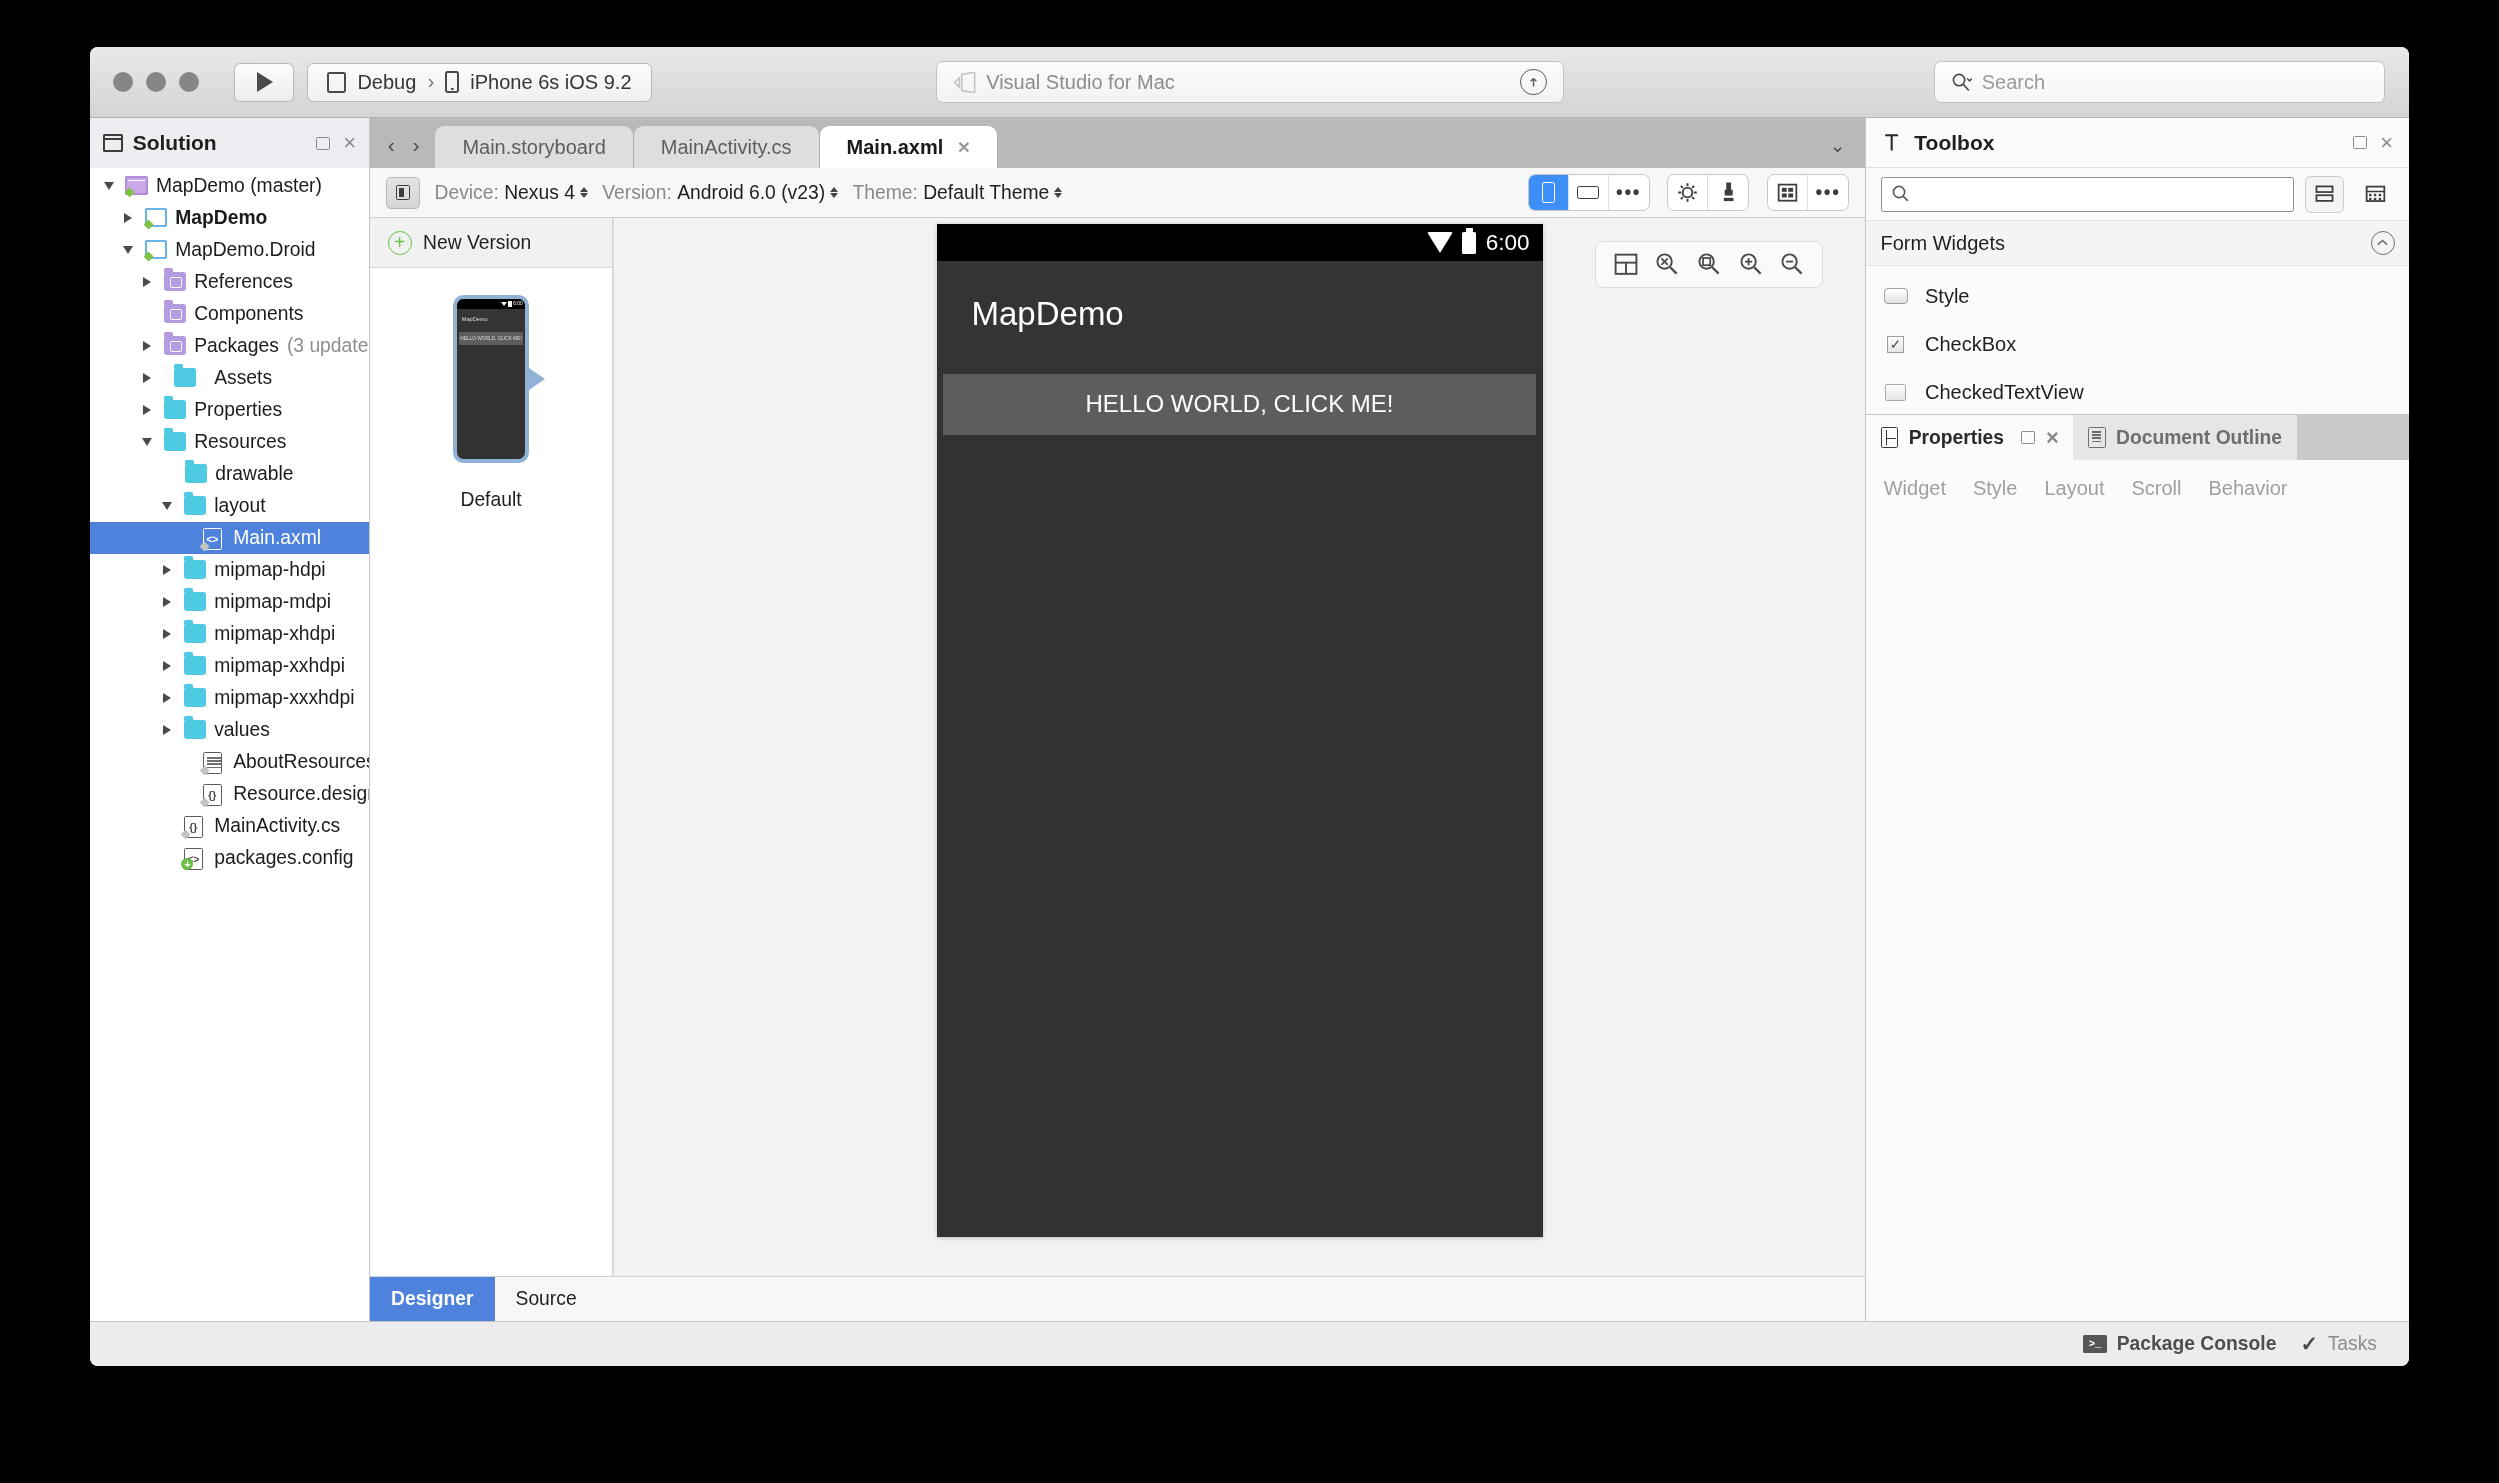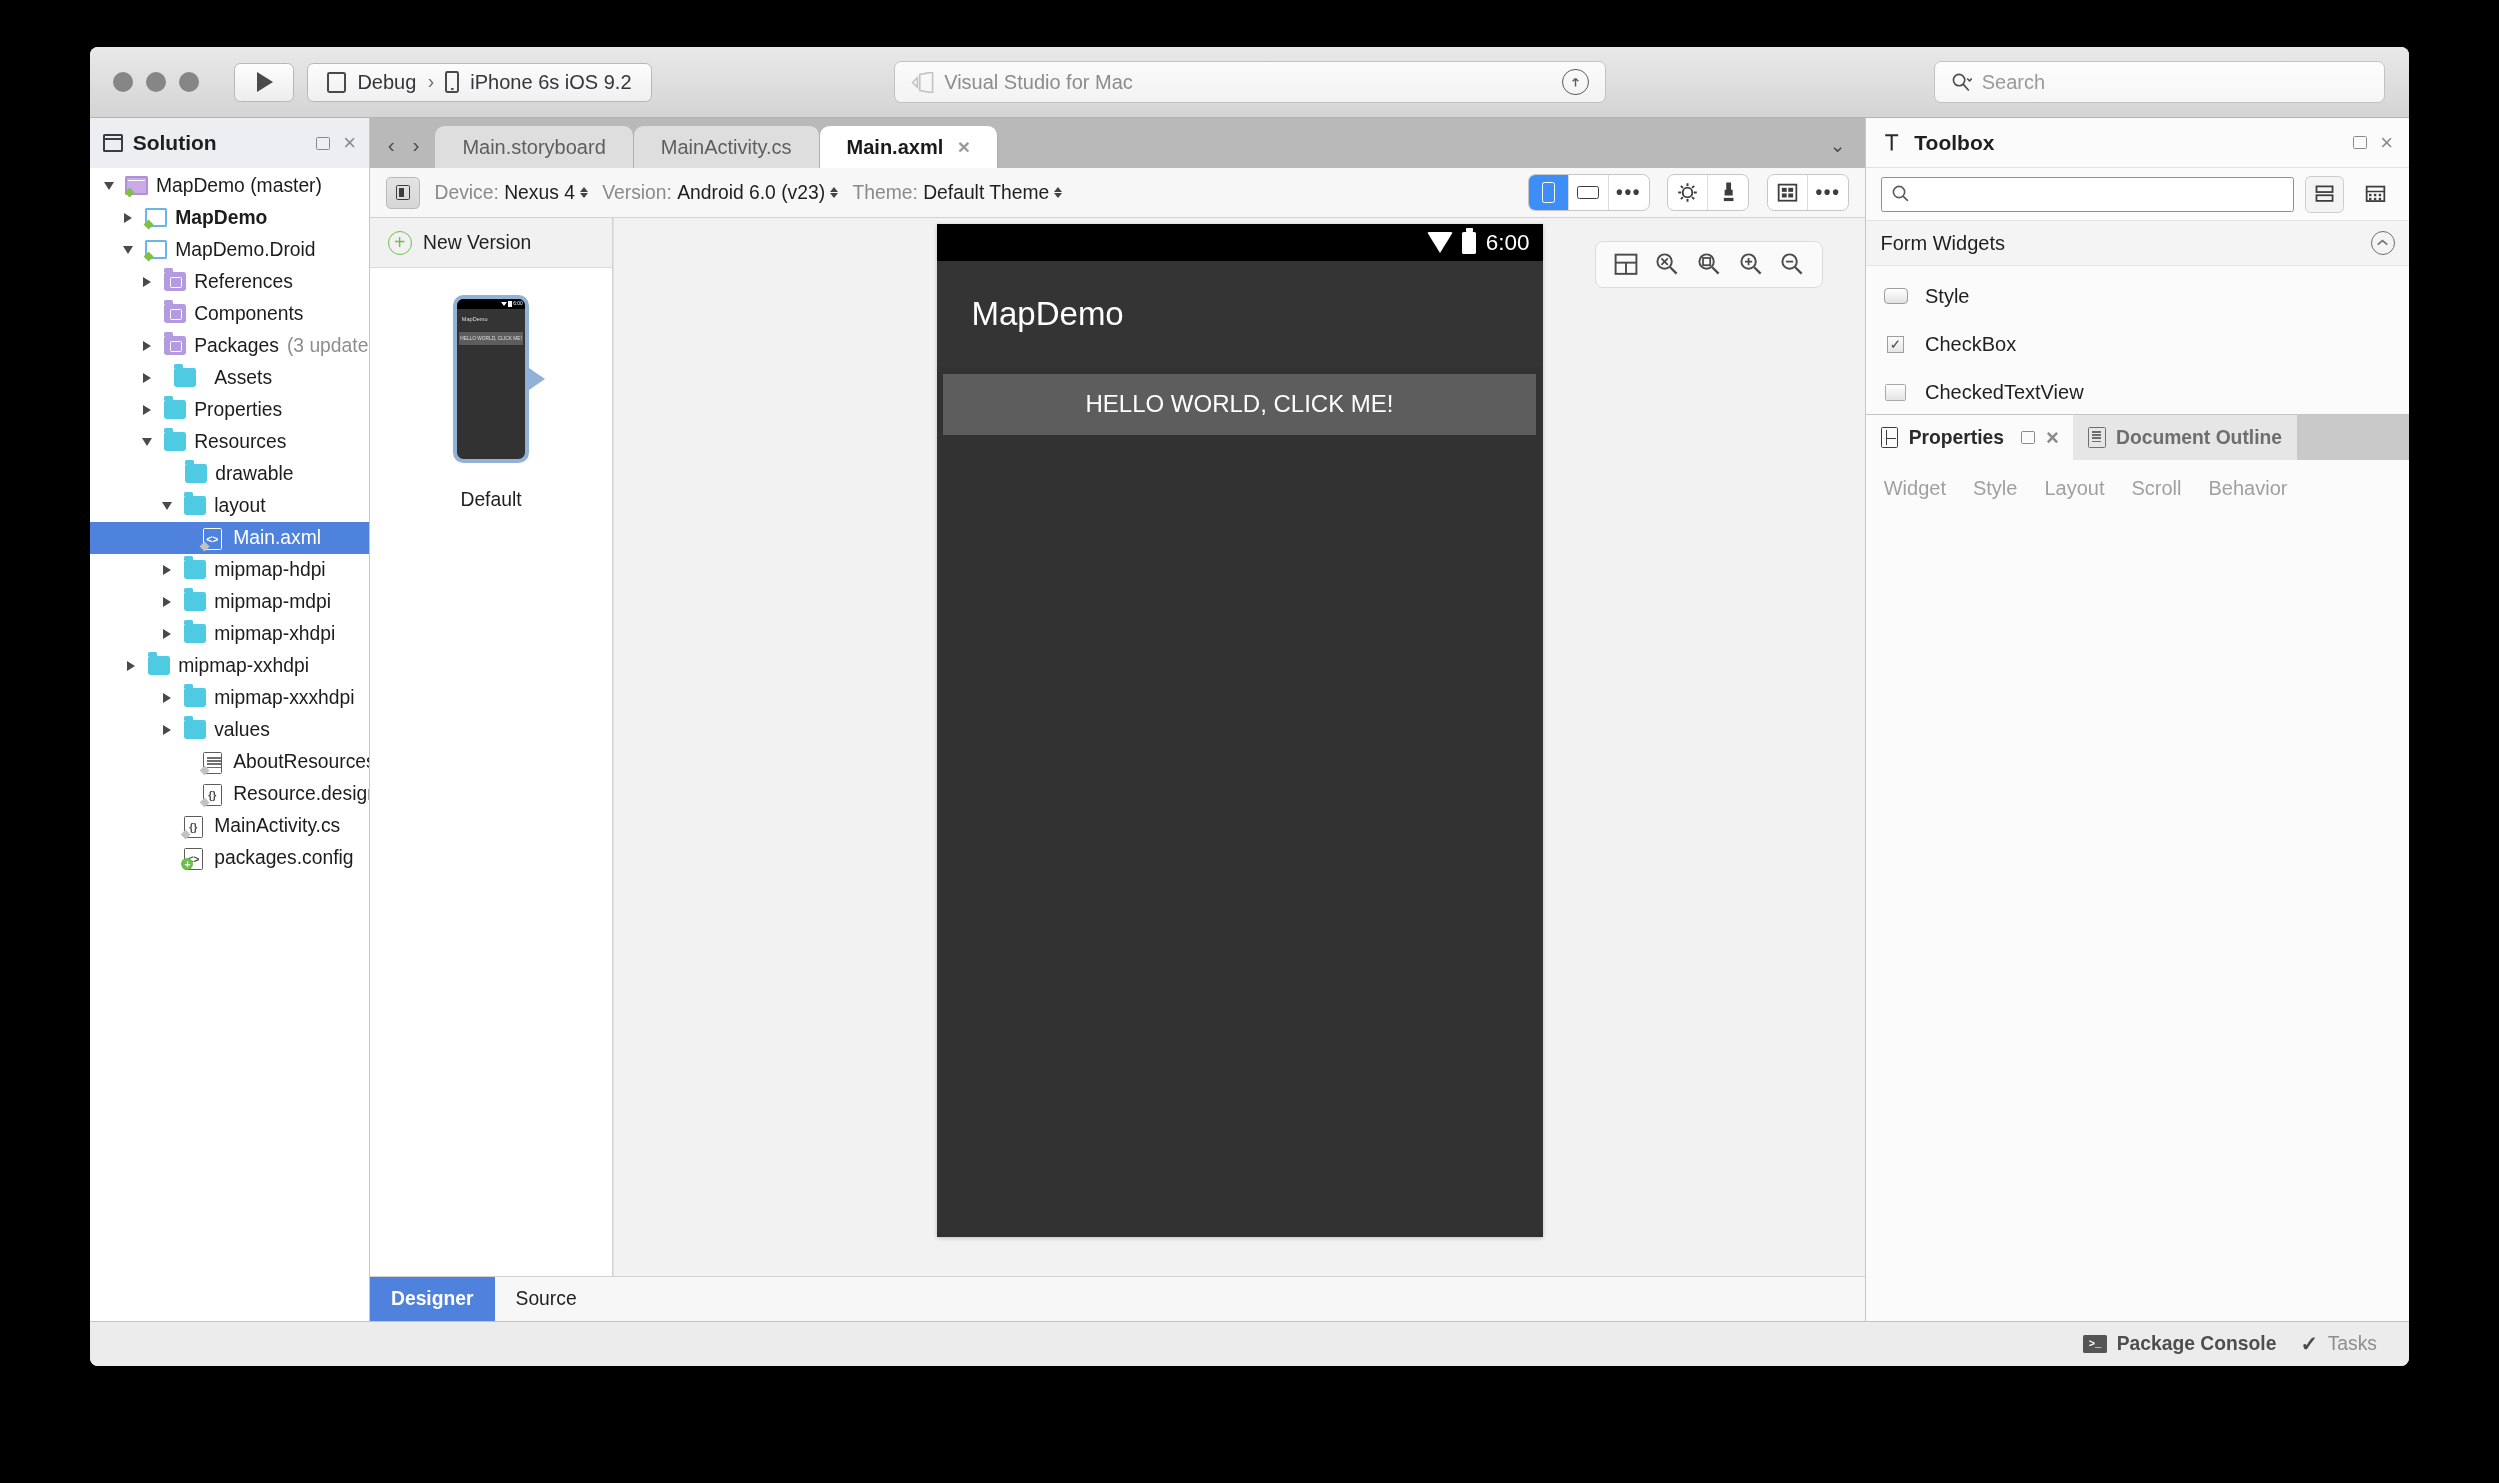--- a/index.html
+++ b/index.html
@@ -57,21 +57,21 @@
     width: 13.7px; height: 22.5px; border: 2.1px solid #4a4a4a; border-radius: 2.4px;
     position: relative;
   }
   .ico-phone-sm::after {
     content:''; position:absolute; bottom:1.2px; left:50%; transform:translateX(-50%);
     width:2.4px; height:2.4px; border-radius:50%; background:#4a4a4a;
   }
   .chev-sep { color: #6d6d6d; font-size: 19.3px; }
   .status-field {
     position: absolute; left: 50%; transform: translateX(-50%);
-    width: 712px; height: 42px;
+    width: 628px; height: 42px;
     background: linear-gradient(#fbfbfb,#f3f3f3);
     border: 0.8px solid #c2c2c2; border-radius: 7.2px;
     display: flex; align-items: center; padding: 16px 16px;
     font-size: 20px; color: #8c8c8c;
   }
   .vs-logo {
     width: 24px; height: 21px; margin-right: 9.7px;
     flex: 0 0 24px;
   }
   .info-circ {
@@ -514,21 +514,21 @@
             <span class="ic folder f-cyan"></span>
             <span class="">mipmap-mdpi</span>
           </div>
           <div class="node" style="padding-left: 68px;">
             <span class="tw">
               <i class="tri-r"></i>
             </span>
             <span class="ic folder f-cyan"></span>
             <span class="">mipmap-xhdpi</span>
           </div>
-          <div class="node" style="padding-left: 32px;">
+          <div class="node" style="padding-left: 68px;">
             <span class="tw">
               <i class="tri-r"></i>
             </span>
             <span class="ic folder f-cyan"></span>
             <span class="">mipmap-xxhdpi</span>
           </div>
           <div class="node" style="padding-left: 68px;">
             <span class="tw">
               <i class="tri-r"></i>
             </span>

